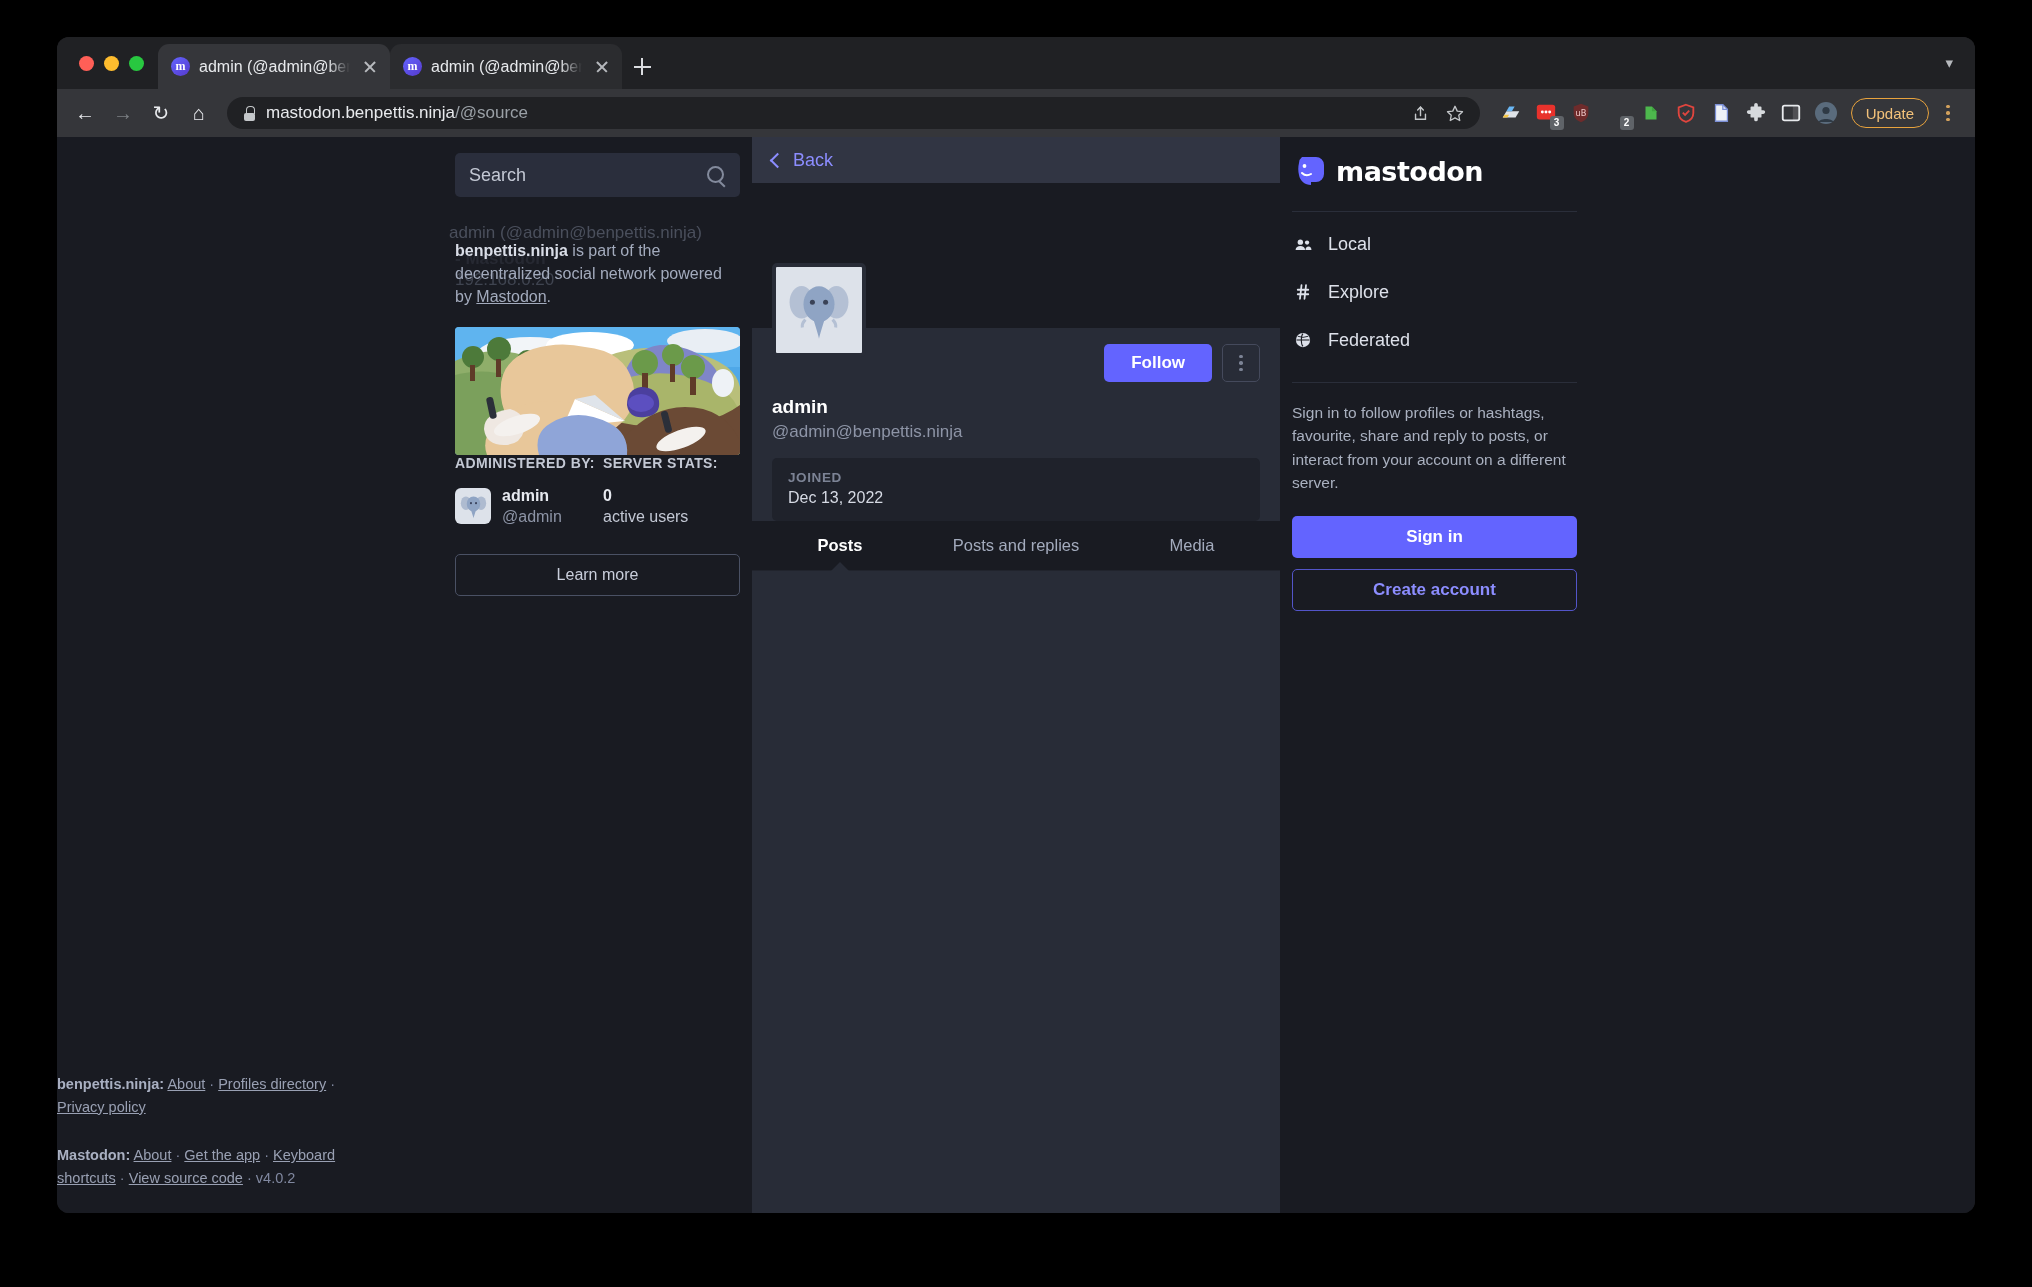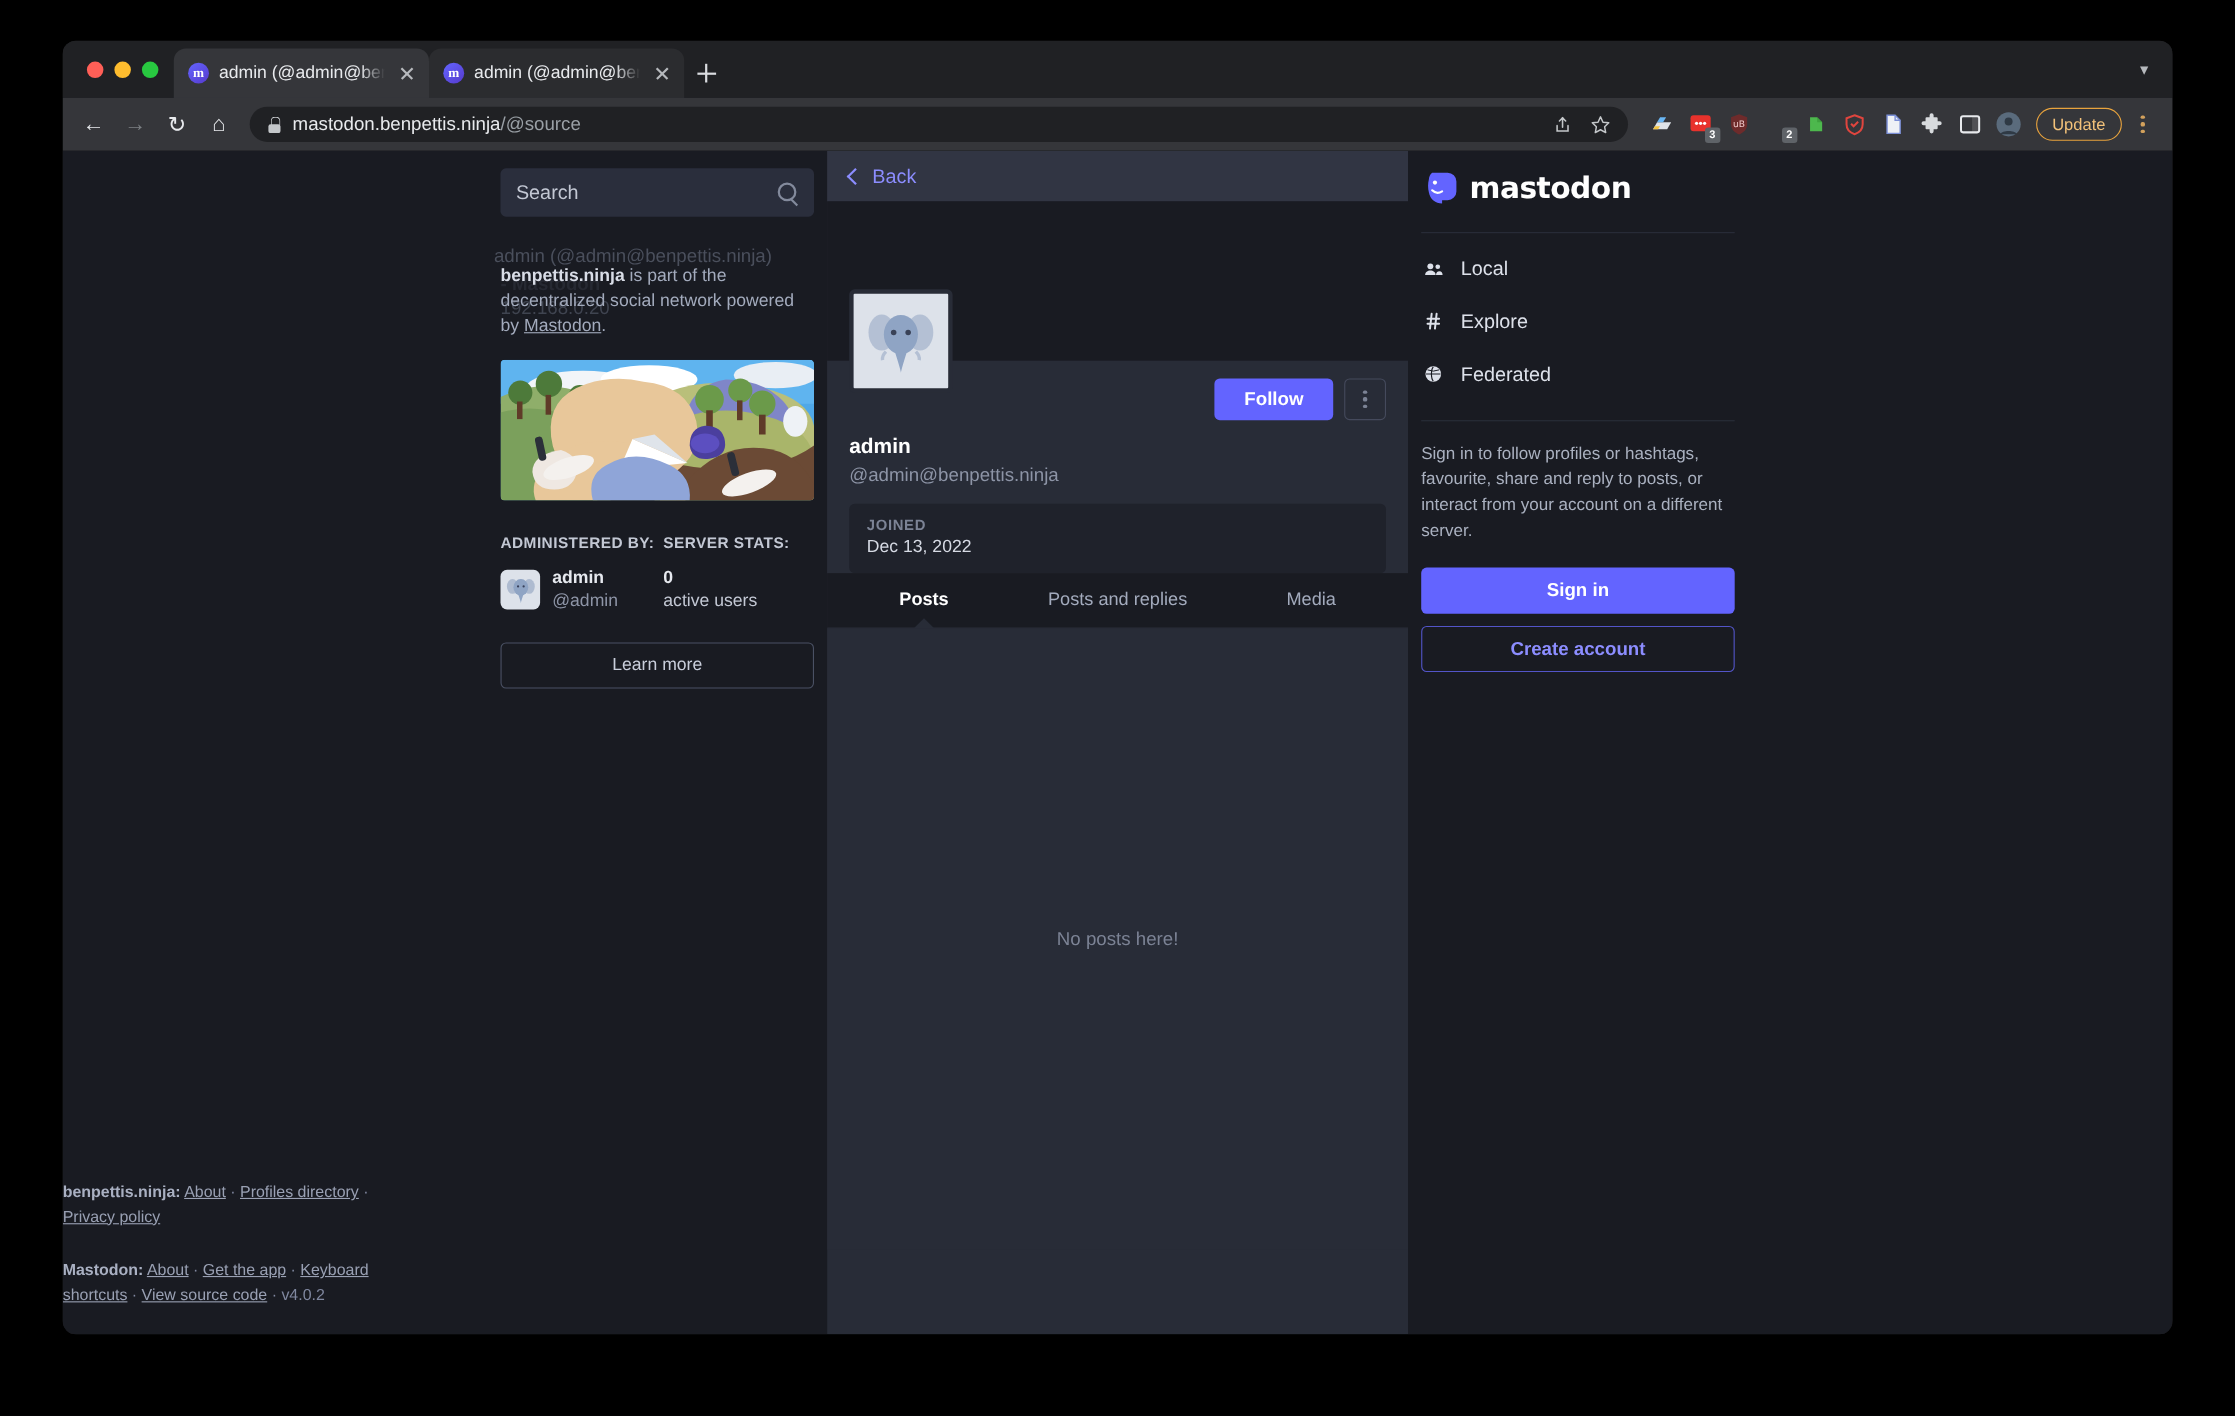--- a/index.html
+++ b/index.html
@@ -165,21 +165,21 @@
   .search-icon::after {
     content:""; position:absolute; right:0px; bottom:0px; width:8px; height:2px;
     background:#9aa2b5; transform: rotate(45deg);
   }
   .blurb { margin-top: 42px; font-size:16px; line-height:1.45; color:#a3abbd; }
   .blurb b { color:#d9dde7; }
   .blurb a { color:#a3abbd; text-decoration: underline; }
 
   .hero { margin-top:18px; width:285px; height:128px; border-radius:4px; overflow:hidden; position:relative; }
 
-  .stats-head { display:flex; margin-top:30px; font-size:14px; font-weight:700; letter-spacing:.4px; color:#c3c8d4; }
+  .stats-head { display:flex; font-size:14px; font-weight:700; letter-spacing:.4px; color:#c3c8d4; }
   .stats-head div:first-child { width: 148px; }
   .stats-body { display:flex; margin-top:14px; align-items:flex-start; }
   .admin-cell { width:148px; display:flex; gap:11px; align-items:center; }
   .admin-av { width:36px; height:36px; border-radius:6px; background:#dde2ea; display:flex; align-items:center; justify-content:center; flex:0 0 auto; }
   .admin-name { font-size:16px; font-weight:700; color:#e6e9ef; line-height:1.35; }
   .admin-handle { font-size:16px; color:#8d94a6; line-height:1.35; }
   .stat-num { font-size:16px; font-weight:700; color:#e6e9ef; line-height:1.35; }
   .stat-lbl { font-size:16px; color:#c3c8d4; line-height:1.35; }
 
   .learn-more {
@@ -564,23 +564,20 @@
           </div>
 
         </div>
 
         <div class="tabs-row">
           <div class="ptab active">Posts</div>
           <div class="ptab">Posts and replies</div>
           <div class="ptab">Media</div>
         </div>
 
-        <div class="empty-area">
-          <span>No posts here!</span>
-        </div>
       </div>
 
       <div class="col-right">
 
         <div class="logo-row">
           <span class="logo-mark">
             <svg width="36" height="36" viewBox="0 0 36 36">
               <path d="M10 4h14a8 8 0 018 8v9a8 8 0 01-8 8h-5v3c-6 0-11-4-12-10-1-4-1-8 0-12a8 8 0 013-6z" fill="#6364ff"></path>
               <circle cx="12.5" cy="13" r="1.9" fill="#fff"></circle>
               <path d="M10 20q4 4 9 1" stroke="#fff" stroke-width="2" fill="none" stroke-linecap="round"></path>

